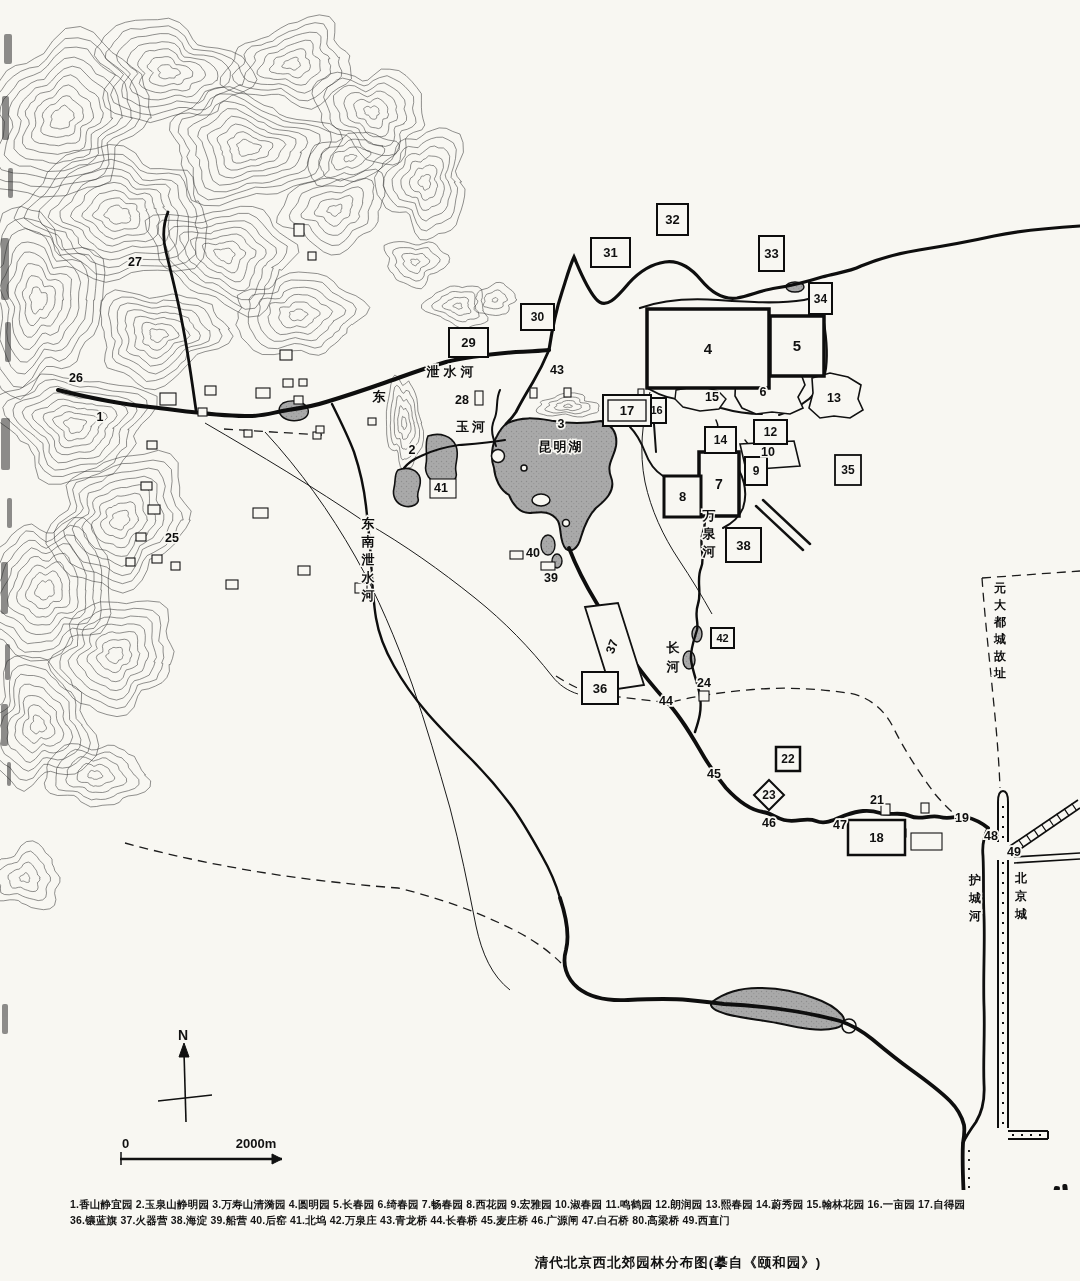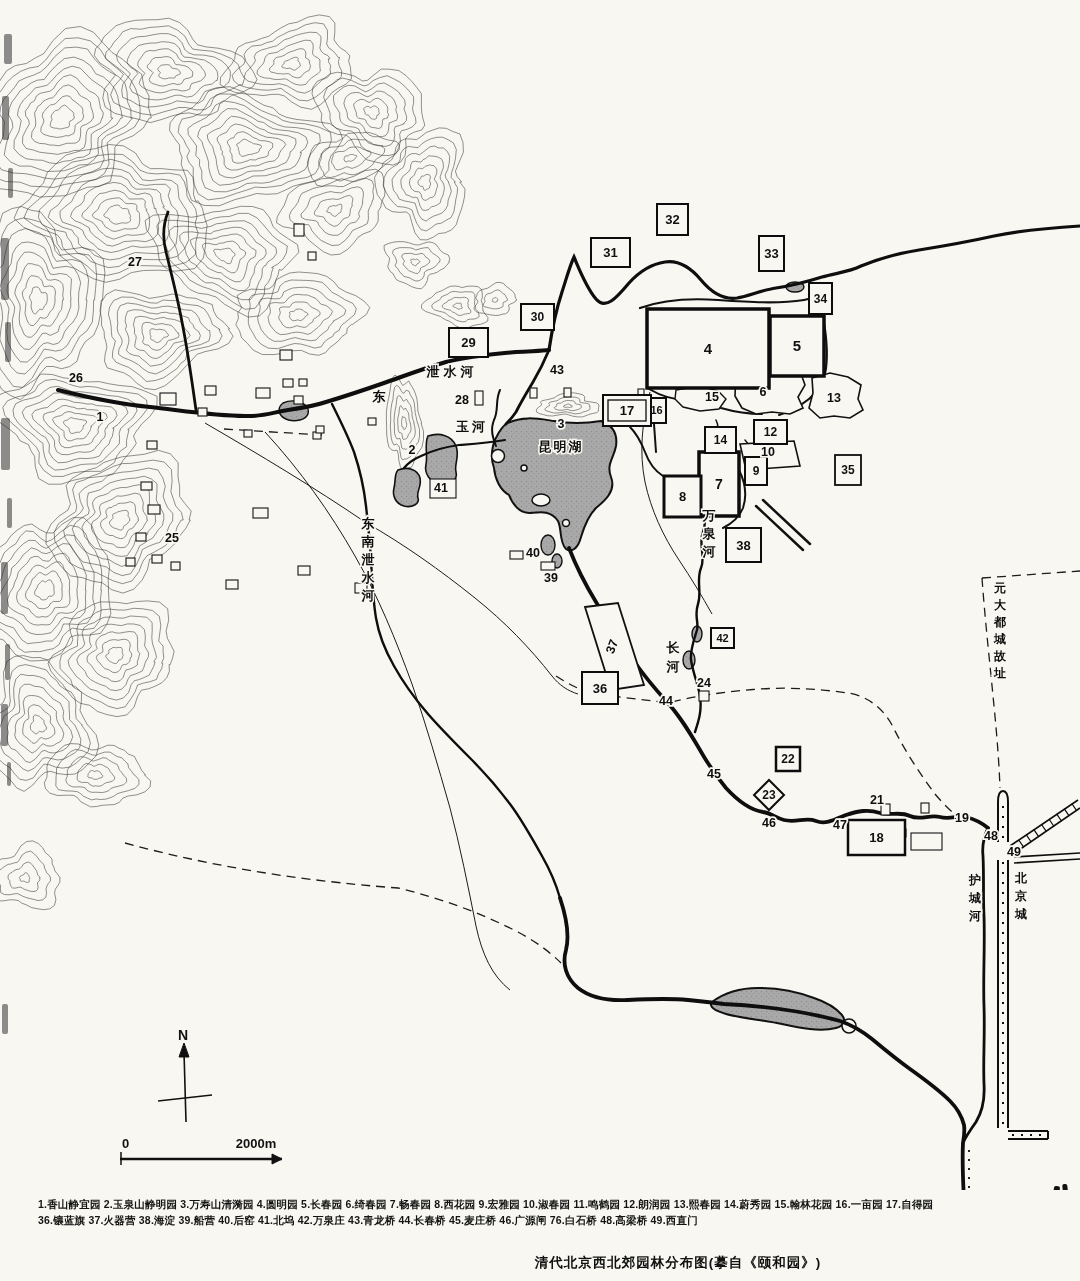--- a/index.html
+++ b/index.html
@@ -2,21 +2,21 @@
 <html><head>
 <meta charset="utf-8">
 <style>
   html,body{margin:0;padding:0;background:#e8e6e0;}
   .page{position:relative;width:1080px;height:1281px;background:#f8f7f2;overflow:hidden;
         font-family:"Liberation Sans","DejaVu Sans",sans-serif;color:#1a1a1a;}
   svg{position:absolute;left:0;top:0;}
   svg text{font-family:"Liberation Sans","DejaVu Sans",sans-serif;}
   .legend{position:absolute;left:38px;top:1196px;width:1030px;}
   .legend-row{font-size:10.5px;font-weight:700;line-height:16px;letter-spacing:.2px;
-              white-space:nowrap;color:#141414;}
+              white-space:nowrap;color:#141414;margin-left:32px;}
   .map-title{position:absolute;left:288px;top:1254px;width:780px;text-align:center;
              font-size:13.5px;font-weight:700;letter-spacing:1px;color:#111;}
 </style>
 </head>
 <body>
 
 <div class="page">
 
   <svg id="map" width="1080" height="1190" viewBox="0 0 1080 1190">
     <defs>
@@ -478,17 +478,17 @@
     </g>
 
     <g fill="#111">
       <rect x="1052" y="1186" width="6" height="32" rx="2" transform="rotate(8 1055 1202)"></rect>
       <rect x="1064" y="1184" width="5" height="36" rx="2" transform="rotate(-6 1066 1202)"></rect>
     </g>
   </svg>
 
   <div class="legend">
     <div class="legend-row" id="legend-row-0">1.香山静宜园 2.玉泉山静明园 3.万寿山清漪园 4.圆明园 5.长春园 6.绮春园 7.畅春园 8.西花园 9.宏雅园 10.淑春园 11.鸣鹤园 12.朗润园 13.熙春园 14.蔚秀园 15.翰林花园 16.一亩园 17.自得园</div>
-    <div class="legend-row" id="legend-row-2">36.镶蓝旗 37.火器营 38.海淀 39.船营 40.后窑 41.北坞 42.万泉庄 43.青龙桥 44.长春桥 45.麦庄桥 46.广源闸 76.白石桥 48.高梁桥 49.西直门</div>
+    <div class="legend-row" id="legend-row-2">36.镶蓝旗 37.火器营 38.海淀 39.船营 40.后窑 41.北坞 42.万泉庄 43.青龙桥 44.长春桥 45.麦庄桥 46.广源闸 47.白石桥 80.高梁桥 49.西直门</div>
   </div>
 
   <div class="map-title">清代北京西北郊园林分布图(摹自《颐和园》)</div>
 </div>
 
 </body></html>

